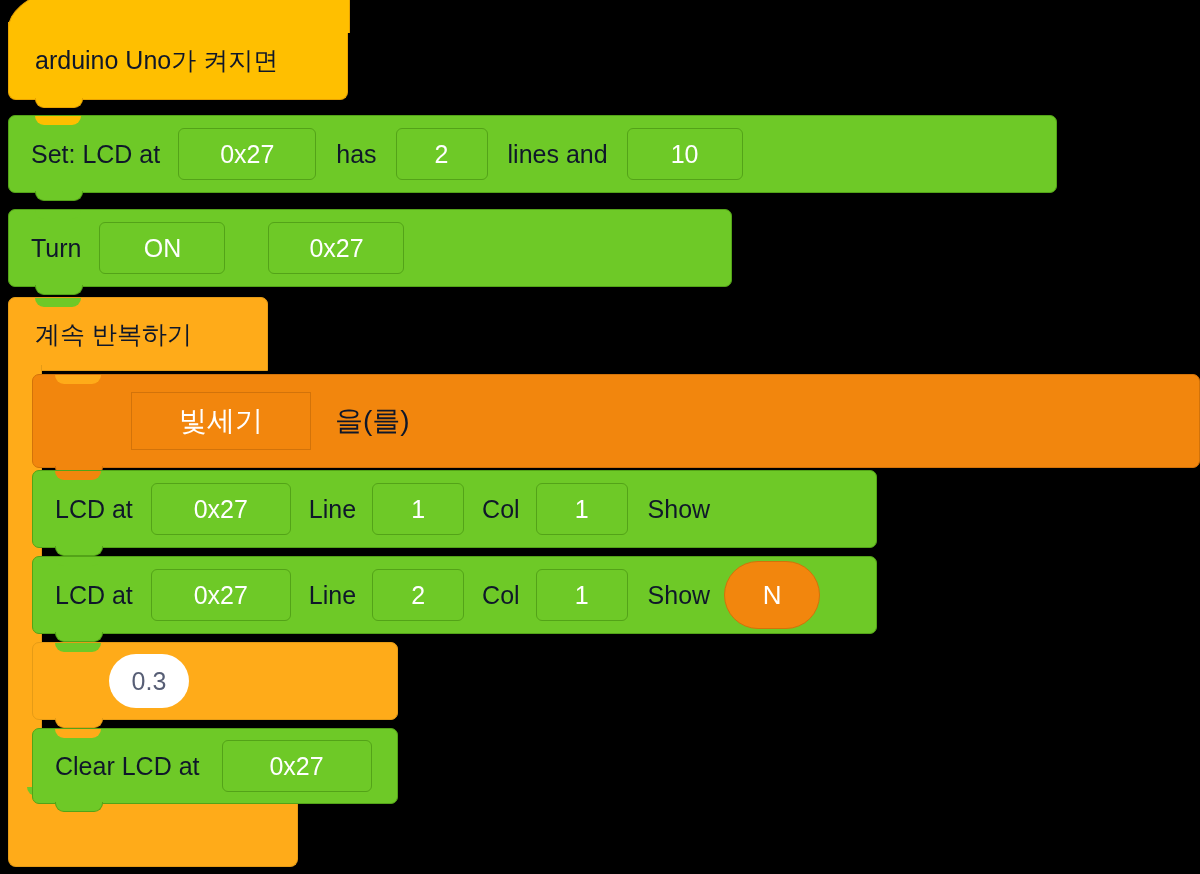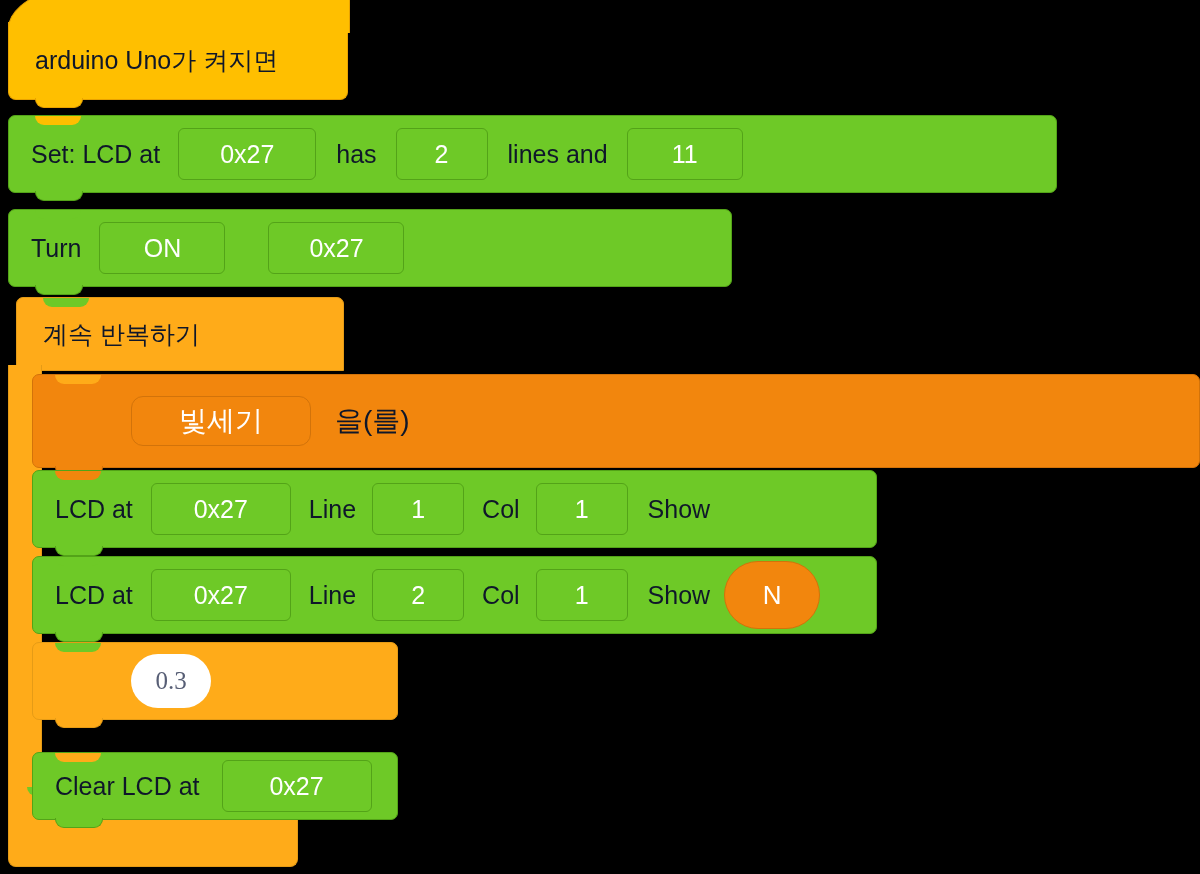--- a/index.html
+++ b/index.html
@@ -40,56 +40,56 @@
   #b-set  {left:8px;top:115px;width:1049px;height:78px;}
   #b-turn {left:8px;top:209px;width:724px;height:78px;}
 
   
   .slot-g{display:inline-flex;align-items:center;justify-content:center;
      background:#6EC927;border:1px solid #53A318;border-radius:6px;
      height:52px;color:#fff;font-size:25px;box-sizing:border-box;}
   .gap{display:inline-block;}
 
   
-  #loop{left:8px;top:297px;width:328px;height:74px;border-radius:7px 7px 0 0;
-     padding-left:26px;font-size:25px;margin-left:8px;}
+  #loop{left:8px;top:297px;width:260px;height:74px;border-radius:7px 7px 0 0;
+     padding-left:26px;font-size:25px;}
   #loop-rail{position:absolute;left:8px;top:365px;width:32px;height:446px;
      background:#FFAB19;border-left:1px solid #E59B16;border-right:1px solid #E59B16;}
   #loop-foot{position:absolute;left:8px;top:788px;width:288px;height:78px;
      background:#FFAB19;border:1px solid #E59B16;border-top:none;border-radius:0 0 8px 8px;}
 
   
   #b-var{left:32px;top:374px;width:1168px;height:94px;border-radius:7px;
      padding-left:22px;font-size:28px;}
   .slot-v{display:inline-flex;align-items:center;justify-content:center;
-     background:#F2860D;border:1px solid #D2730A;border-radius:12px;
-     height:50px;color:#fff;font-size:28px;box-sizing:border-box;}
+     background:#F2860D;border:1px solid #D2730A;border-radius:0;
+     height:58px;color:#fff;font-size:28px;box-sizing:border-box;}
 
   
   #rep-analog{position:absolute;left:368px;top:10px;height:74px;width:516px;
      border-radius:37px;display:flex;align-items:center;justify-content:center;
      gap:14px;font-size:28px;}
   .oval-white{display:inline-flex;align-items:center;justify-content:center;
      background:#fff;border-radius:999px;color:#575E75;box-sizing:border-box;}
 
   
   #b-lcd1{left:32px;top:470px;width:845px;height:78px;}
   #b-lcd2{left:32px;top:556px;width:845px;height:78px;}
 
   
   .oval-var{display:inline-flex;align-items:center;justify-content:center;
      background:#F2860D;border:1px solid #D2730A;border-radius:999px;
      color:#fff;box-sizing:border-box;}
 
   
   #b-wait{left:32px;top:642px;width:366px;height:78px;border-radius:7px;
-     padding-left:22px;font-size:25px;font-family:Liberation Serif, serif;}
-
-  
-  #b-clear{left:32px;top:752px;width:366px;height:68px;}
+     font-size:25px;}
+
+  
+  #b-clear{left:32px;top:728px;width:366px;height:76px;}
 </style>
 </head>
 <body>
 
 <div class="canvas">
 
   <div class="blk c-hat" id="hat">
     <div id="hat-dome"></div>
     <span class="lbl" style="position:relative;z-index:2;">arduino Uno가 켜지면</span>
     <div class="nub" style="background:#FFBF00;border:1px solid #E8A200;border-top:none;"></div>
@@ -100,21 +100,21 @@
     <span class="lbl">Set: LCD at</span>
     <span class="gap" style="width:18px"></span>
     <span class="slot-g" style="width:138px">0x27</span>
     <span class="gap" style="width:20px"></span>
     <span class="lbl">has</span>
     <span class="gap" style="width:19px"></span>
     <span class="slot-g" style="width:92px">2</span>
     <span class="gap" style="width:20px"></span>
     <span class="lbl">lines and</span>
     <span class="gap" style="width:19px"></span>
-    <span class="slot-g" style="width:116px">11</span>
+    <span class="slot-g" style="width:116px">10</span>
     <span class="gap" style="width:21px"></span>
     <div class="nub" style="background:#6EC927;border:1px solid #53A318;border-top:none;"></div>
   </div>
 
   <div class="blk c-green stack" id="b-turn">
     <div class="notch" style="background:#6EC927;"></div>
     <span class="lbl">Turn</span>
     <span class="gap" style="width:18px"></span>
     <span class="slot-g" style="width:126px">ON</span>
     <span class="gap" style="width:21px"></span>

